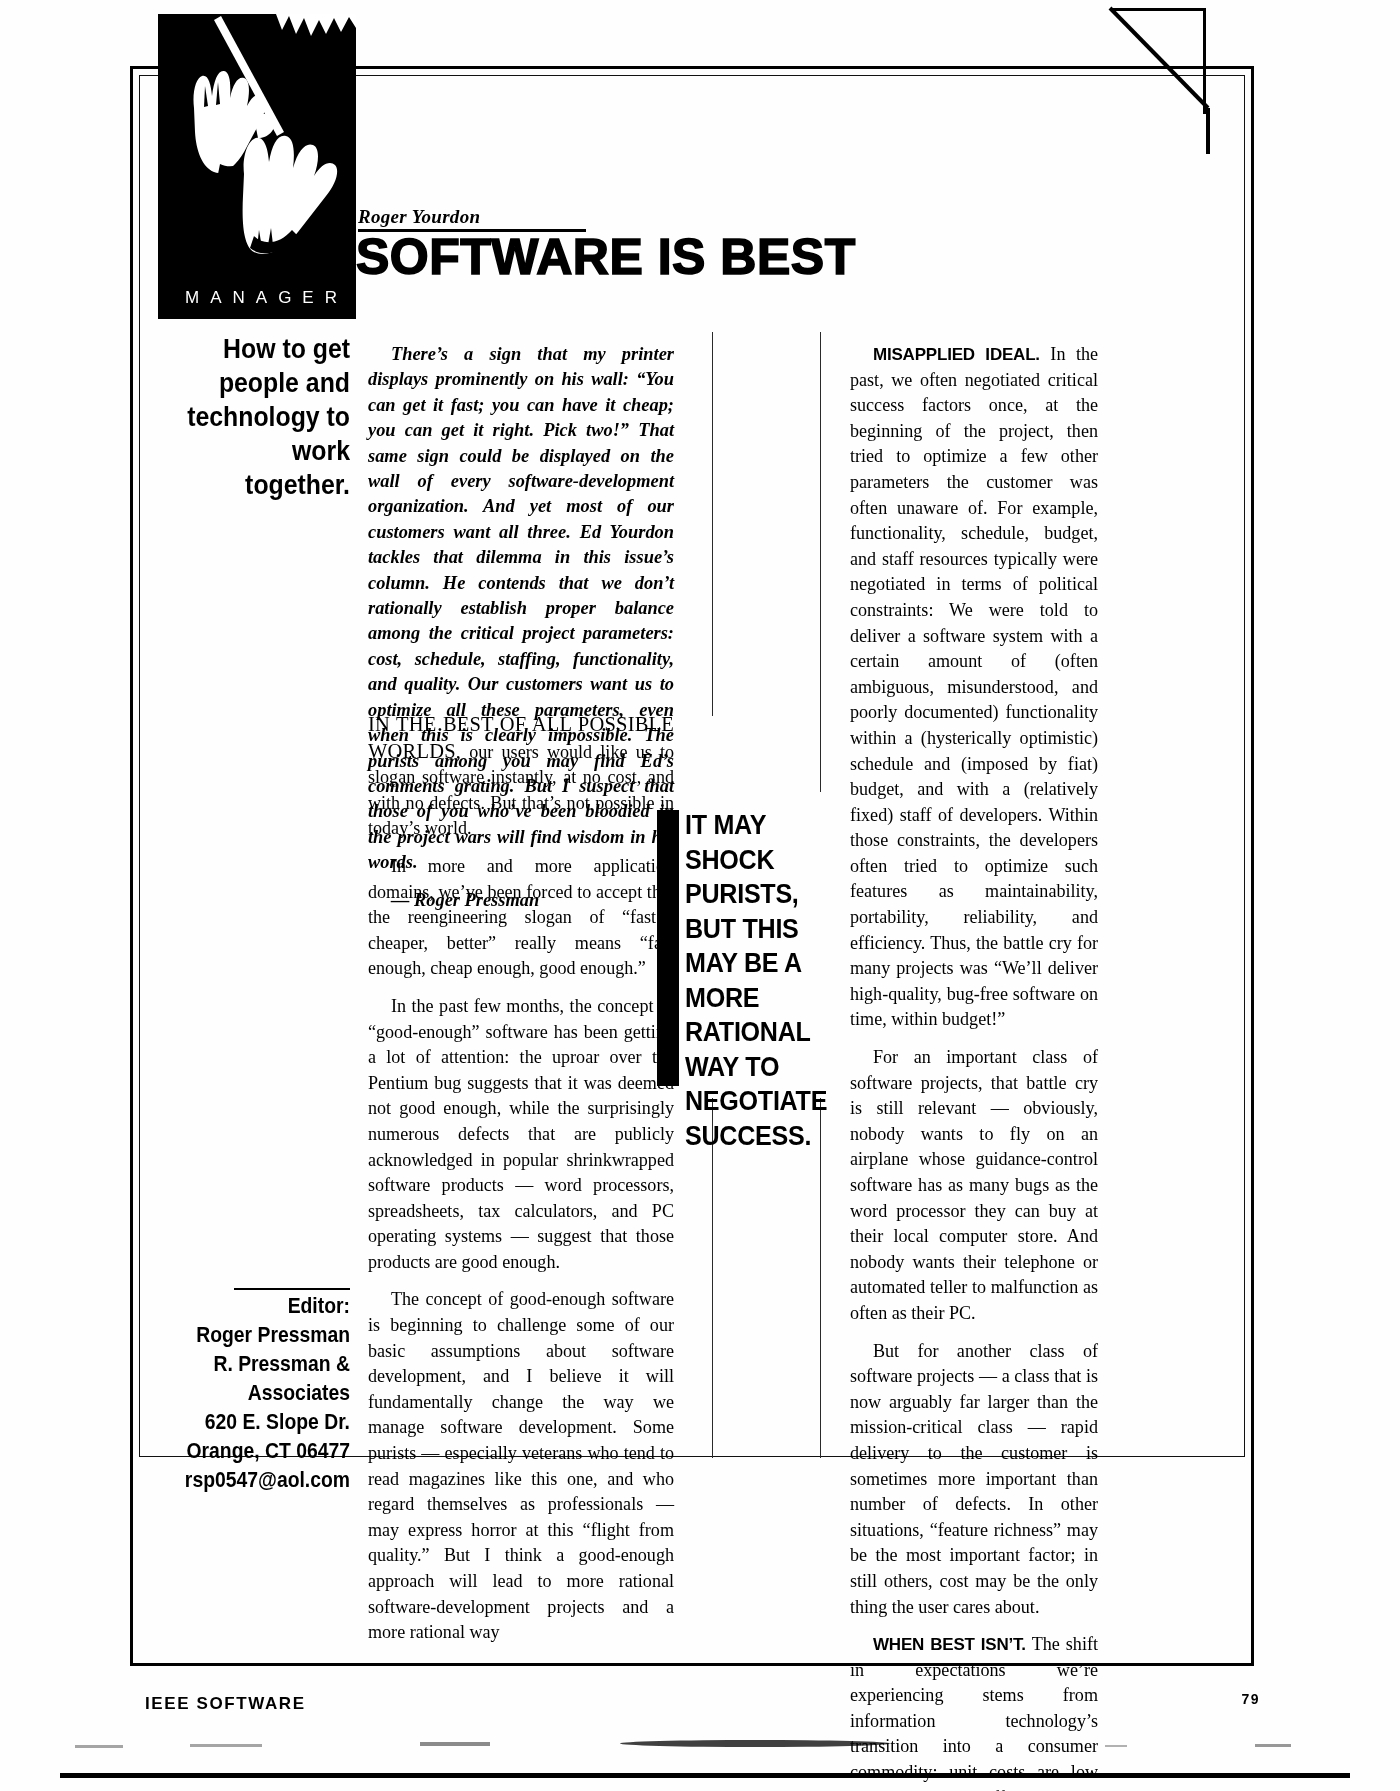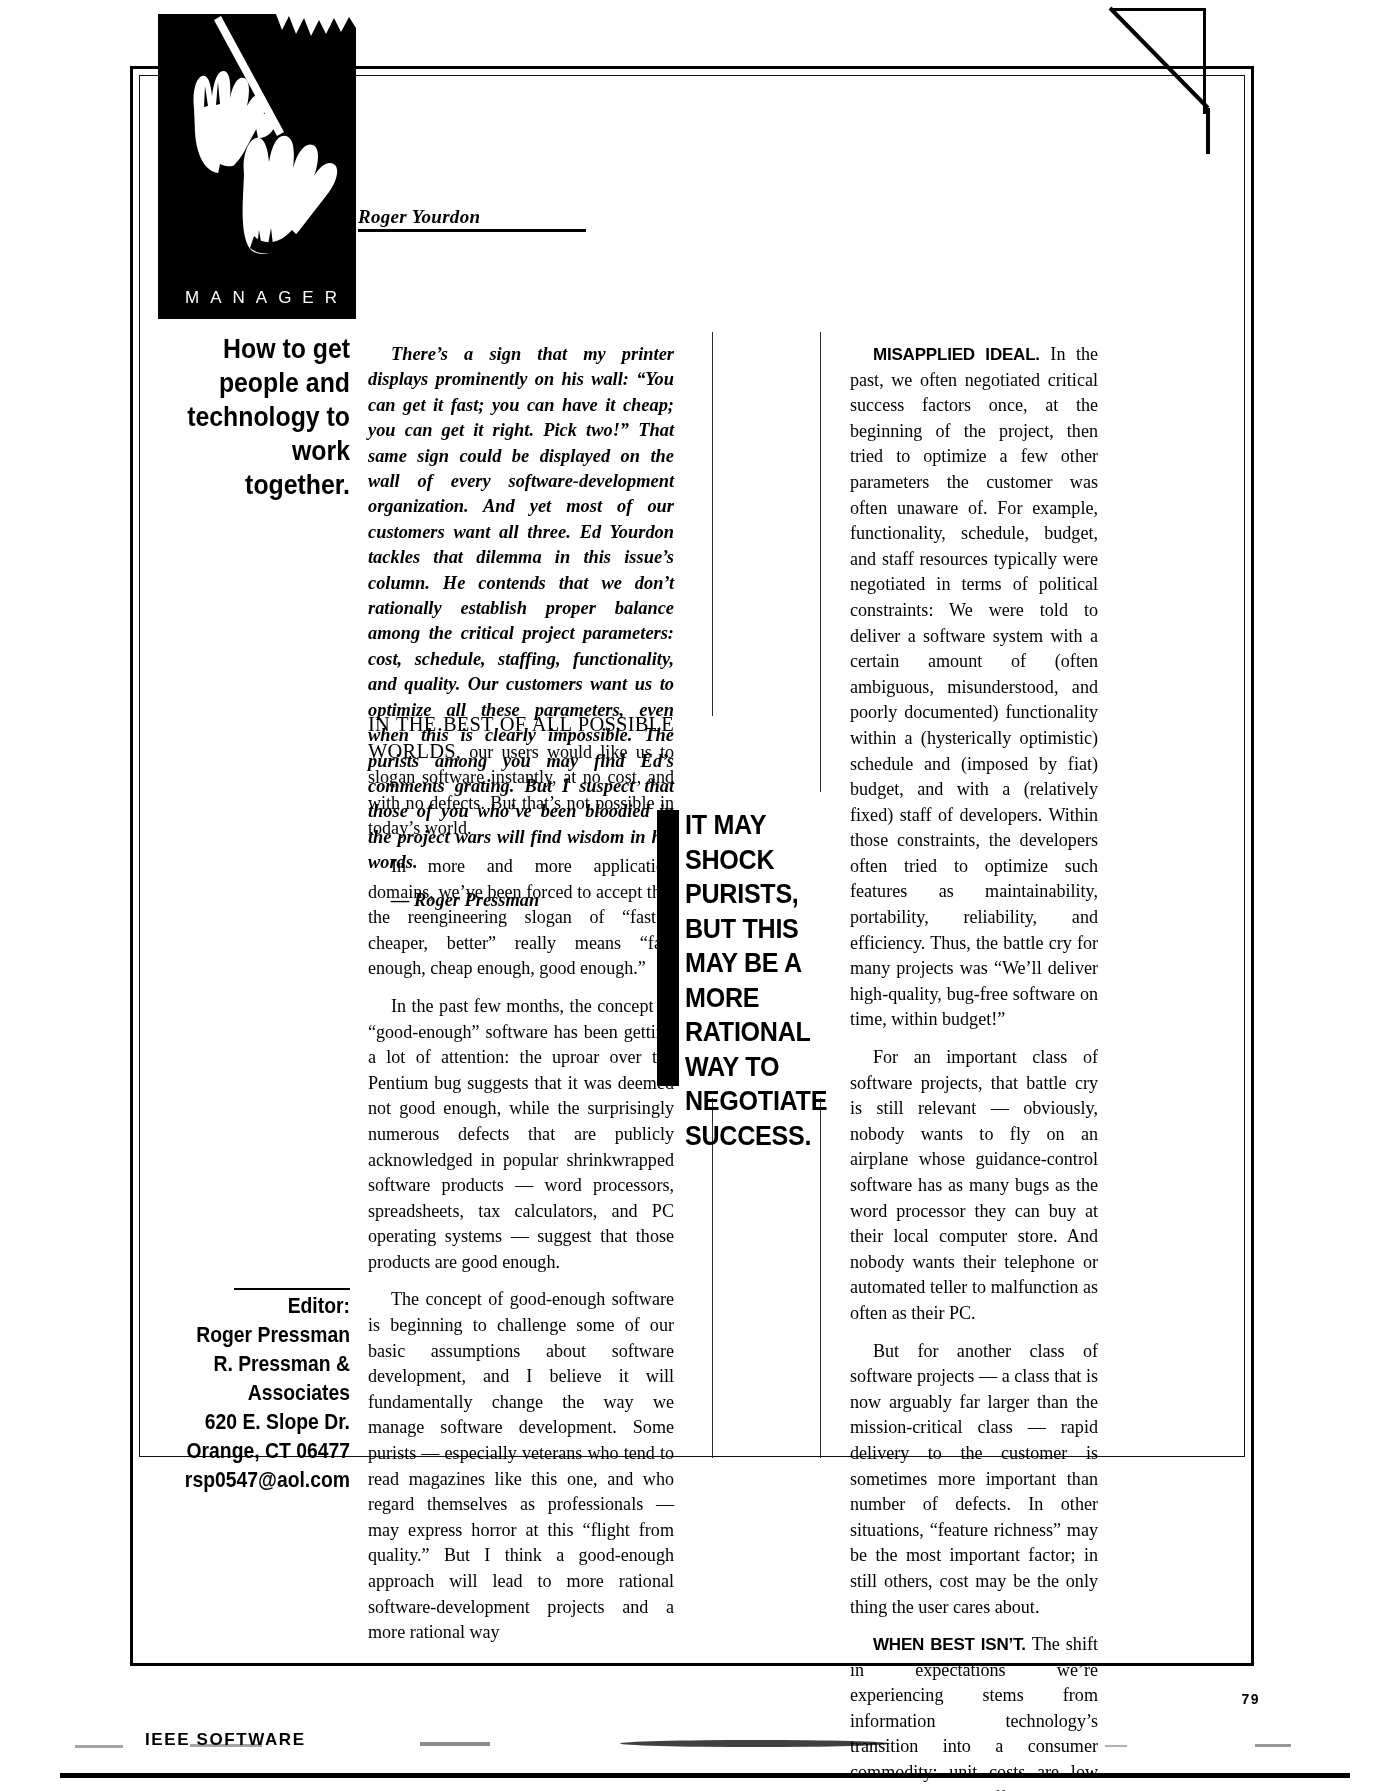--- a/index.html
+++ b/index.html
@@ -203,21 +203,20 @@
   }
 
   
   .footer-ieee {
     position: absolute;
     left: 145px; top: 1694px;
     font-family: "Liberation Sans", sans-serif;
     font-weight: 700;
     font-size: 17px;
     letter-spacing: 1.6px;
-    margin-top: 36px;
   }
   .footer-page {
     position: absolute;
     right: 140px; top: 1691px;
     font-family: "Liberation Sans", sans-serif;
     font-weight: 700;
     font-size: 14px;
     letter-spacing: 1.5px;
   }
 </style>
@@ -276,20 +275,21 @@
       <path d="M113,214 L115,231 L110,231 Z" fill="#000"></path>
 
       <path d="M62,152 C70,160 84,162 94,154 L98,161 C86,172 66,170 58,160 Z" fill="#fff" opacity=".0"></path>
     </svg>
     <div class="illus-label">MANAGER</div>
   </div>
 
   <div class="byline">Roger Yourdon</div>
   <div class="byline-rule"></div>
   <div class="headline">
+    <span class="l2">SOFTWARE IS BEST</span>
   </div>
 
   <div class="deck">How to get people and technology to work together.</div>
 
   <div class="editor-rule"></div>
   <div class="editor">
     <div>Editor:</div>
     <div>Roger Pressman</div>
     <div>R. Pressman &amp; Associates</div>
     <div>620 E. Slope Dr.</div>

